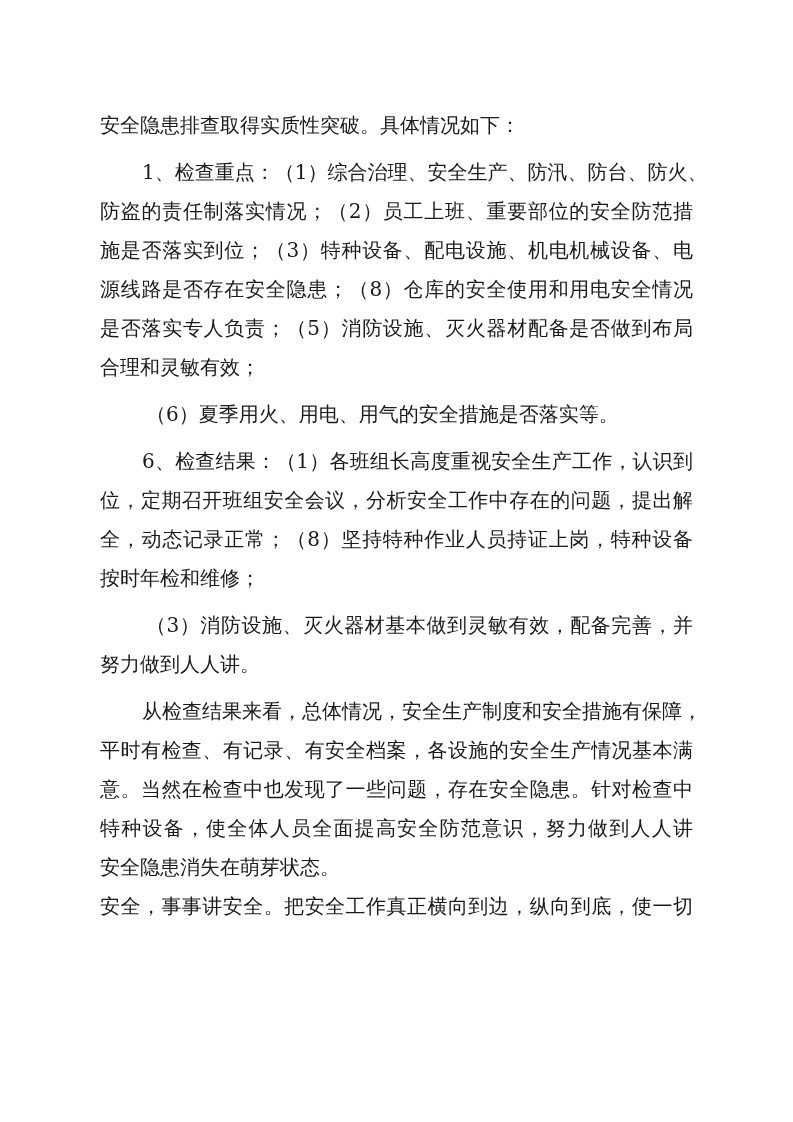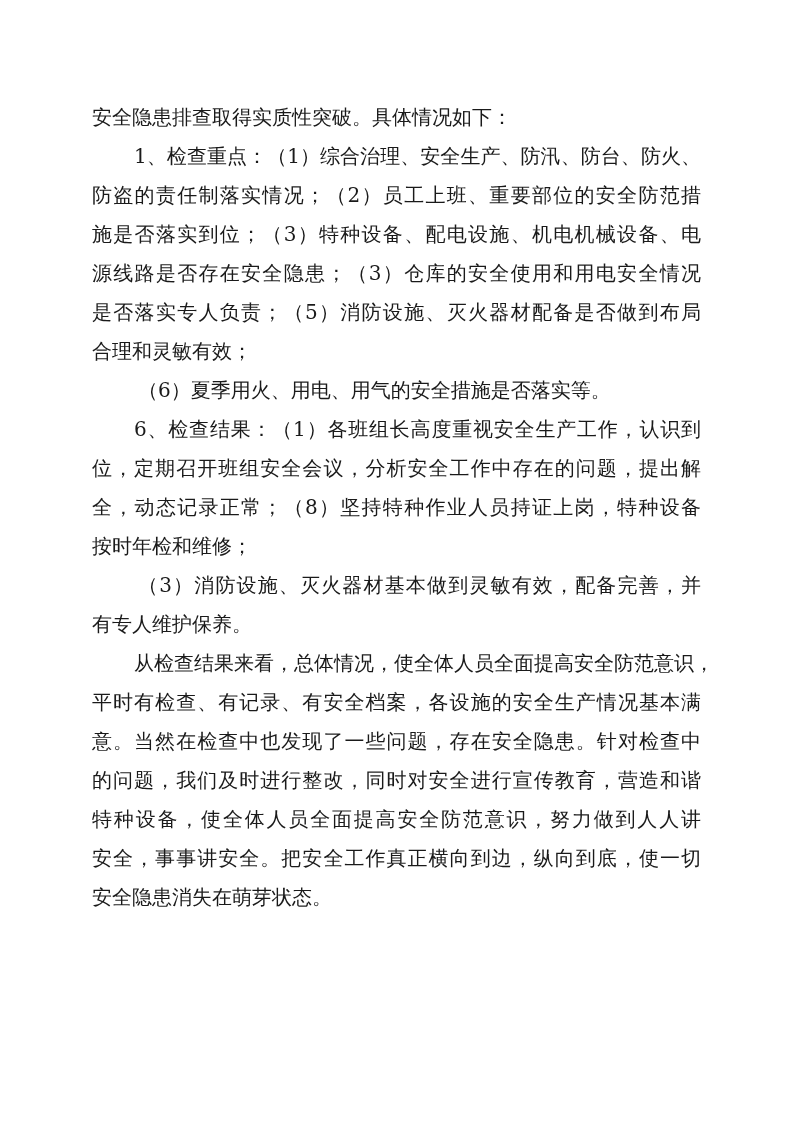--- a/index.html
+++ b/index.html
@@ -3,61 +3,60 @@
 <meta charset="utf-8">
 <style>
   html, body { margin: 0; padding: 0; background: #ffffff; }
   body { width: 793px; height: 1122px; position: relative; overflow: hidden; }
   .page {
     position: absolute; left: 92px; top: 98px; width: 609px;
     font-family: "DejaVu Serif", "Liberation Serif", serif;
     font-size: 20px; line-height: 39px; color: #1a1a1a;
     text-align: justify;
   }
-  .para { margin: 0; }
+  .para { margin: 8px; }
   .line { display: block; white-space: nowrap; text-align: justify; text-align-last: justify; }
   .line.last { text-align-last: left; }
 </style>
 </head>
 <body>
 
 <div class="page">
 
   <p class="para">
     <span class="line last">安全隐患排查取得实质性突破。具体情况如下：</span>
   </p>
 
   <p class="para">
     <span class="line" style="padding-left:42px">1、检查重点：（1）综合治理、安全生产、防汛、防台、防火、</span>
     <span class="line">防盗的责任制落实情况；（2）员工上班、重要部位的安全防范措</span>
     <span class="line">施是否落实到位；（3）特种设备、配电设施、机电机械设备、电</span>
-    <span class="line">源线路是否存在安全隐患；（3）仓库的安全使用和用电安全情况</span>
+    <span class="line">源线路是否存在安全隐患；（8）仓库的安全使用和用电安全情况</span>
     <span class="line">是否落实专人负责；（5）消防设施、灭火器材配备是否做到布局</span>
     <span class="line last">合理和灵敏有效；</span>
   </p>
 
   <p class="para">
     <span class="line last" style="padding-left:46px">（6）夏季用火、用电、用气的安全措施是否落实等。</span>
   </p>
 
   <p class="para">
     <span class="line" style="padding-left:42px">6、检查结果：（1）各班组长高度重视安全生产工作，认识到</span>
     <span class="line">位，定期召开班组安全会议，分析安全工作中存在的问题，提出解</span>
     <span class="line">全，动态记录正常；（8）坚持特种作业人员持证上岗，特种设备</span>
     <span class="line last">按时年检和维修；</span>
   </p>
 
   <p class="para">
     <span class="line" style="padding-left:46px">（3）消防设施、灭火器材基本做到灵敏有效，配备完善，并</span>
-    <span class="line last">有专人维护保养。</span>
+    <span class="line last">努力做到人人讲。</span>
   </p>
 
   <p class="para">
-    <span class="line" style="padding-left:42px">从检查结果来看，总体情况，使全体人员全面提高安全防范意识，</span>
+    <span class="line" style="padding-left:42px">从检查结果来看，总体情况，安全生产制度和安全措施有保障，</span>
     <span class="line">平时有检查、有记录、有安全档案，各设施的安全生产情况基本满</span>
     <span class="line">意。当然在检查中也发现了一些问题，存在安全隐患。针对检查中</span>
-    <span class="line">的问题，我们及时进行整改，同时对安全进行宣传教育，营造和谐</span>
     <span class="line">特种设备，使全体人员全面提高安全防范意识，努力做到人人讲</span>
+    <span class="line last">安全隐患消失在萌芽状态。</span>
     <span class="line">安全，事事讲安全。把安全工作真正横向到边，纵向到底，使一切</span>
-    <span class="line last">安全隐患消失在萌芽状态。</span>
   </p>
 
 </div>
 
 </body></html>

